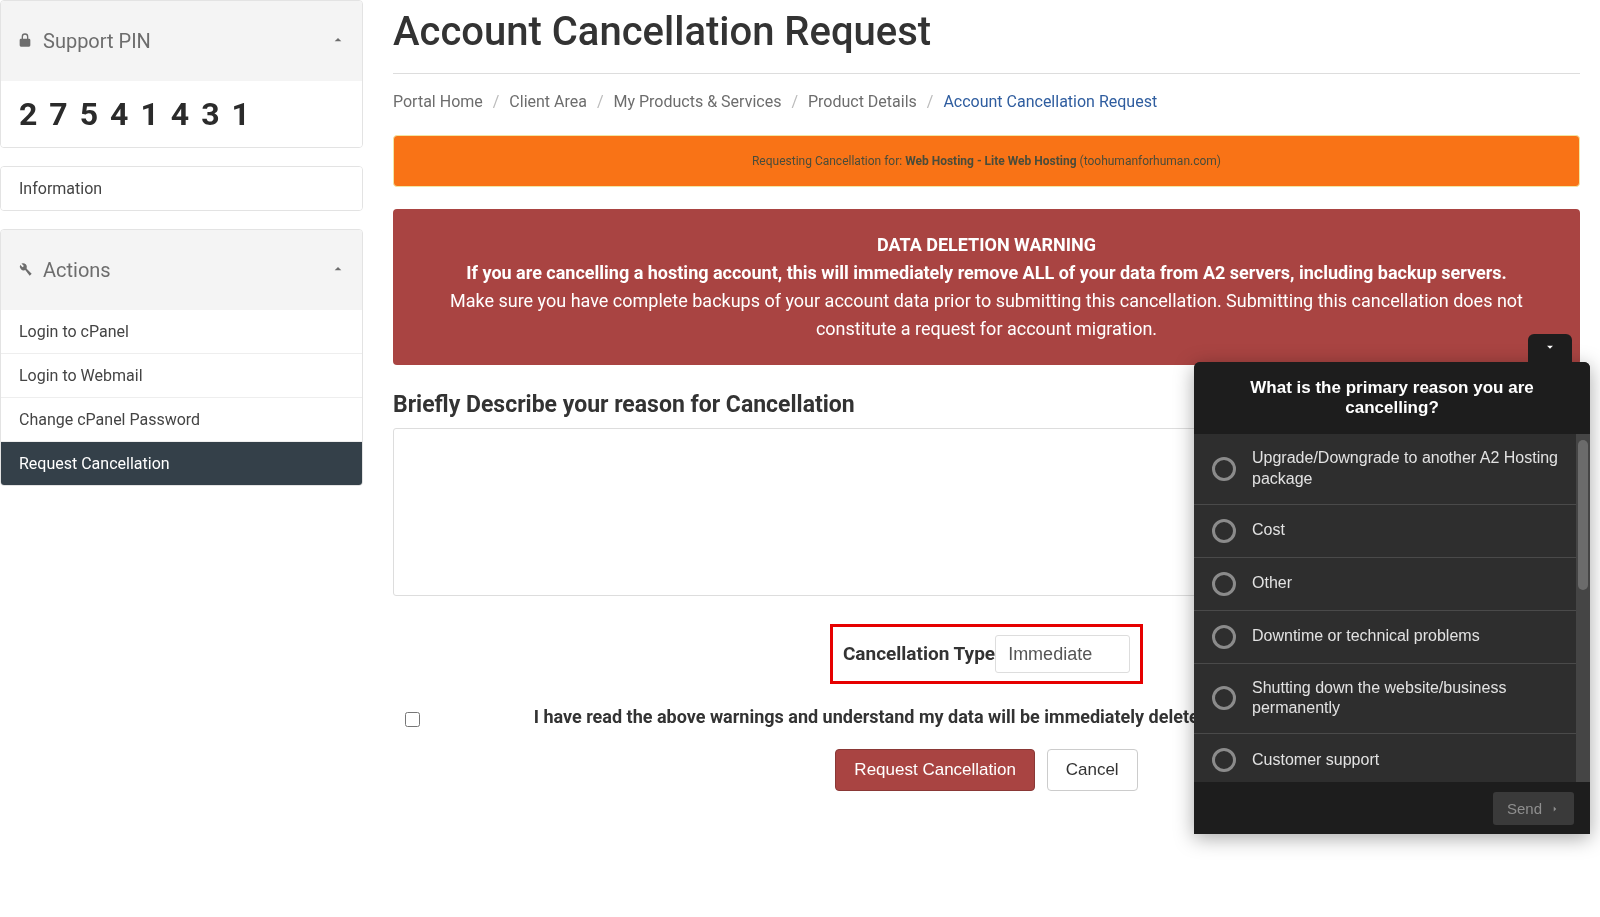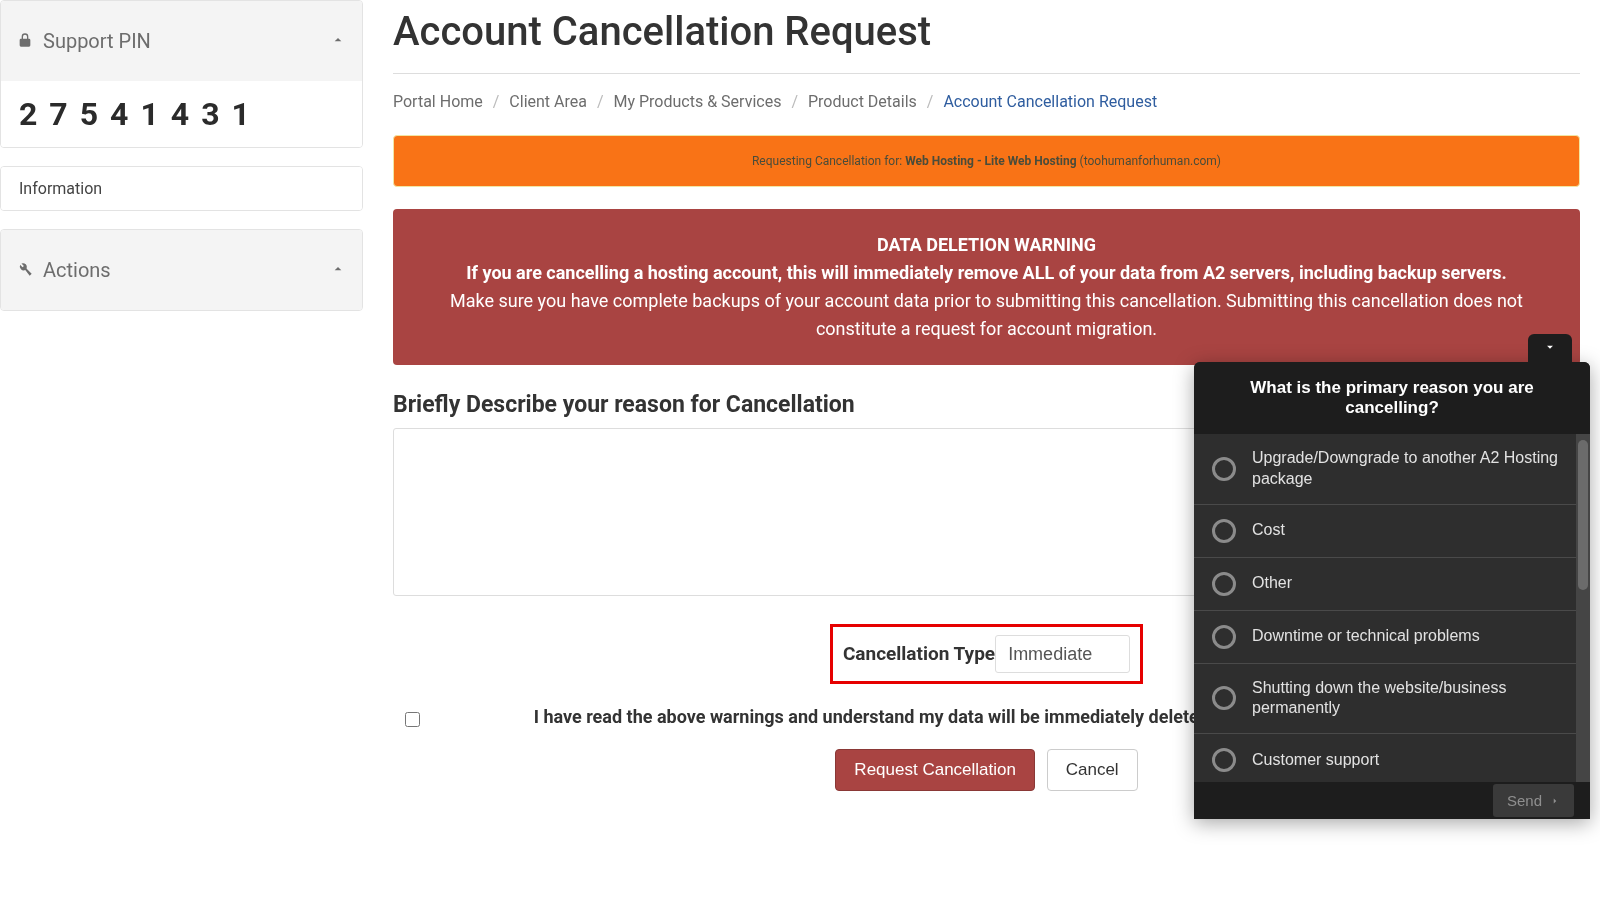--- a/index.html
+++ b/index.html
@@ -252,21 +252,21 @@
   .survey-opt .circle {
     width: 24px;
     height: 24px;
     border: 3px solid #8b8b8b;
     border-radius: 50%;
     flex: 0 0 24px;
   }
   .survey-opt span { flex: 1; line-height: 1.3; }
   .survey-footer {
     background: #1d1d1d;
-    height: 37px;
+    height: 52px;
     display: flex;
     align-items: center;
     justify-content: flex-end;
     padding: 0 16px;
   }
   .survey-send {
     background: #3a3a3a;
     border: none;
     color: #8f8f8f;
     padding: 8px 14px;
@@ -306,20 +306,26 @@
 
     <div class="panel">
       <div class="panel-head">
         <span><svg viewBox="0 0 24 24">
               <path d="M22 19l-7.5-7.5a6 6 0 0 0-7.8-7.8l3.7 3.7-2.1 2.1-3.7-3.7a6 6 0 0 0 7.8 7.8L19 22l3-3z"></path>
             </svg></span>
         <span>Actions</span>
         <span class="chev"><svg viewBox="0 0 24 24">
               <path d="M7 14l5-5 5 5z"></path>
             </svg></span>
+      </div>
+      <div class="panel-body">
+        <div class="side-item first">Login to cPanel</div>
+        <div class="side-item">Login to Webmail</div>
+        <div class="side-item">Change cPanel Password</div>
+        <div class="side-item active">Request Cancellation</div>
       </div>
     </div>
   </aside>
 
   <main class="main">
     <h1 class="page-title">Account Cancellation Request</h1>
 
     <nav class="breadcrumb">
       <a href="#">Portal Home</a>
       <span class="sep">/</span>

